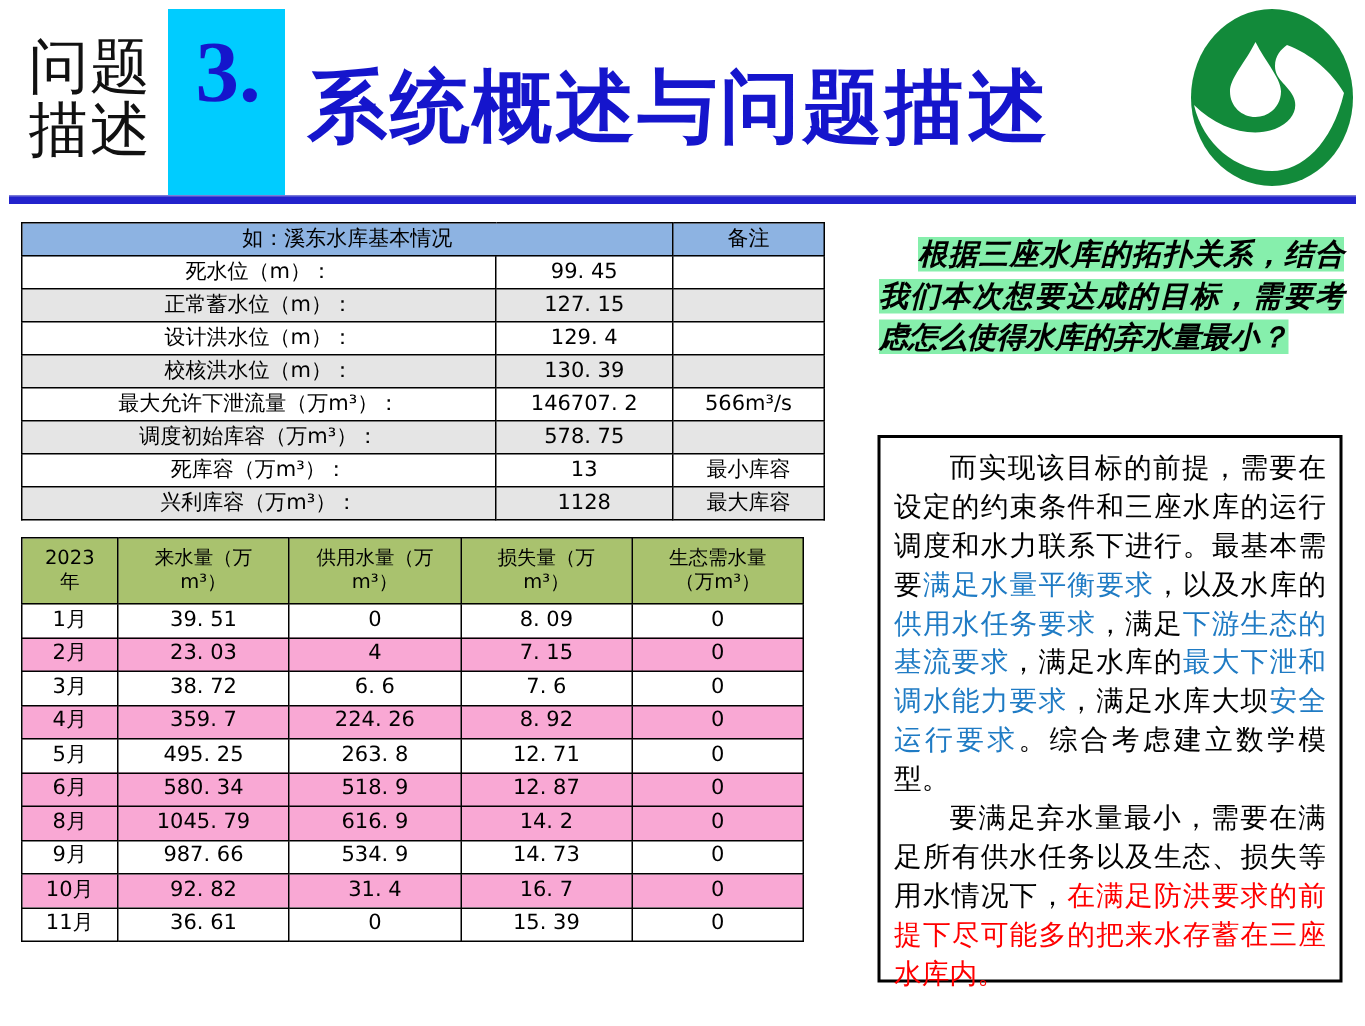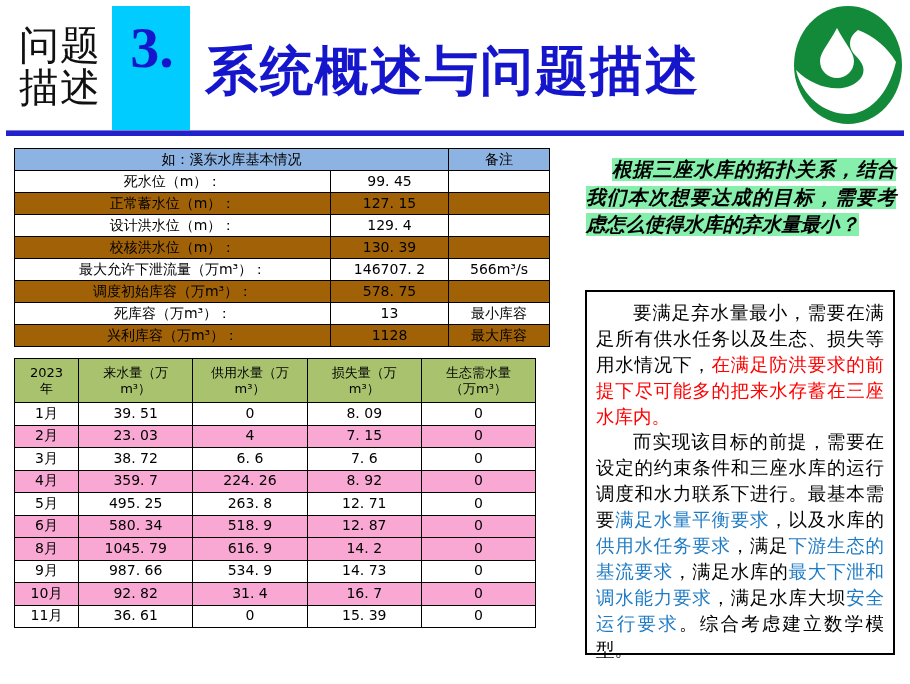--- a/index.html
+++ b/index.html
@@ -104,21 +104,21 @@
     line-height: 1.12;
   }
 
   
   #reservoir-table {
     left: 14px;
     top: 148px;
     width: 535px;
   }
   #reservoir-table td { height: 21px; }
-  #reservoir-table tr.band td { background: #a16207; }
+  #reservoir-table tr.band td { background: #e5e5e5; }
   #reservoir-table tr.plain td { background: #ffffff; }
   #reservoir-table tr.head td { background: #8DB3E2; }
   #reservoir-table col.c-label { width: 316px; }
   #reservoir-table col.c-value { width: 118px; }
   #reservoir-table col.c-note  { width: 101px; }
 
   
   #monthly-table {
     left: 14px;
     top: 358px;
@@ -351,18 +351,18 @@
       </tr>
     </tbody>
 </table>
 
 <div id="highlight-note">
   <span class="hl">根据三座水库的拓扑关系，结合我们本次想要达成的目标，需要考虑怎么使得水库的弃水量最小？</span>
 </div>
 
 <div id="detail-box">
   <p>
+    <span>而实现该目标的前提，需要在设定的约束条件和三座水库的运行调度和水力联系下进行。最基本需要</span><span class="blue">满足水量平衡要求</span><span>，以及水库的</span><span class="blue">供用水任务要求</span><span>，满足</span><span class="blue">下游生态的基流要求</span><span>，满足水库的</span><span class="blue">最大下泄和调水能力要求</span><span>，满足水库大坝</span><span class="blue">安全运行要求</span><span>。综合考虑建立数学模型。</span>
+  </p>
+  <p>
     <span>要满足弃水量最小，需要在满足所有供水任务以及生态、损失等用水情况下，</span><span class="red">在满足防洪要求的前提下尽可能多的把来水存蓄在三座水库内。</span>
   </p>
-  <p>
-    <span>而实现该目标的前提，需要在设定的约束条件和三座水库的运行调度和水力联系下进行。最基本需要</span><span class="blue">满足水量平衡要求</span><span>，以及水库的</span><span class="blue">供用水任务要求</span><span>，满足</span><span class="blue">下游生态的基流要求</span><span>，满足水库的</span><span class="blue">最大下泄和调水能力要求</span><span>，满足水库大坝</span><span class="blue">安全运行要求</span><span>。综合考虑建立数学模型。</span>
-  </p>
 </div>
 
 </body></html>

